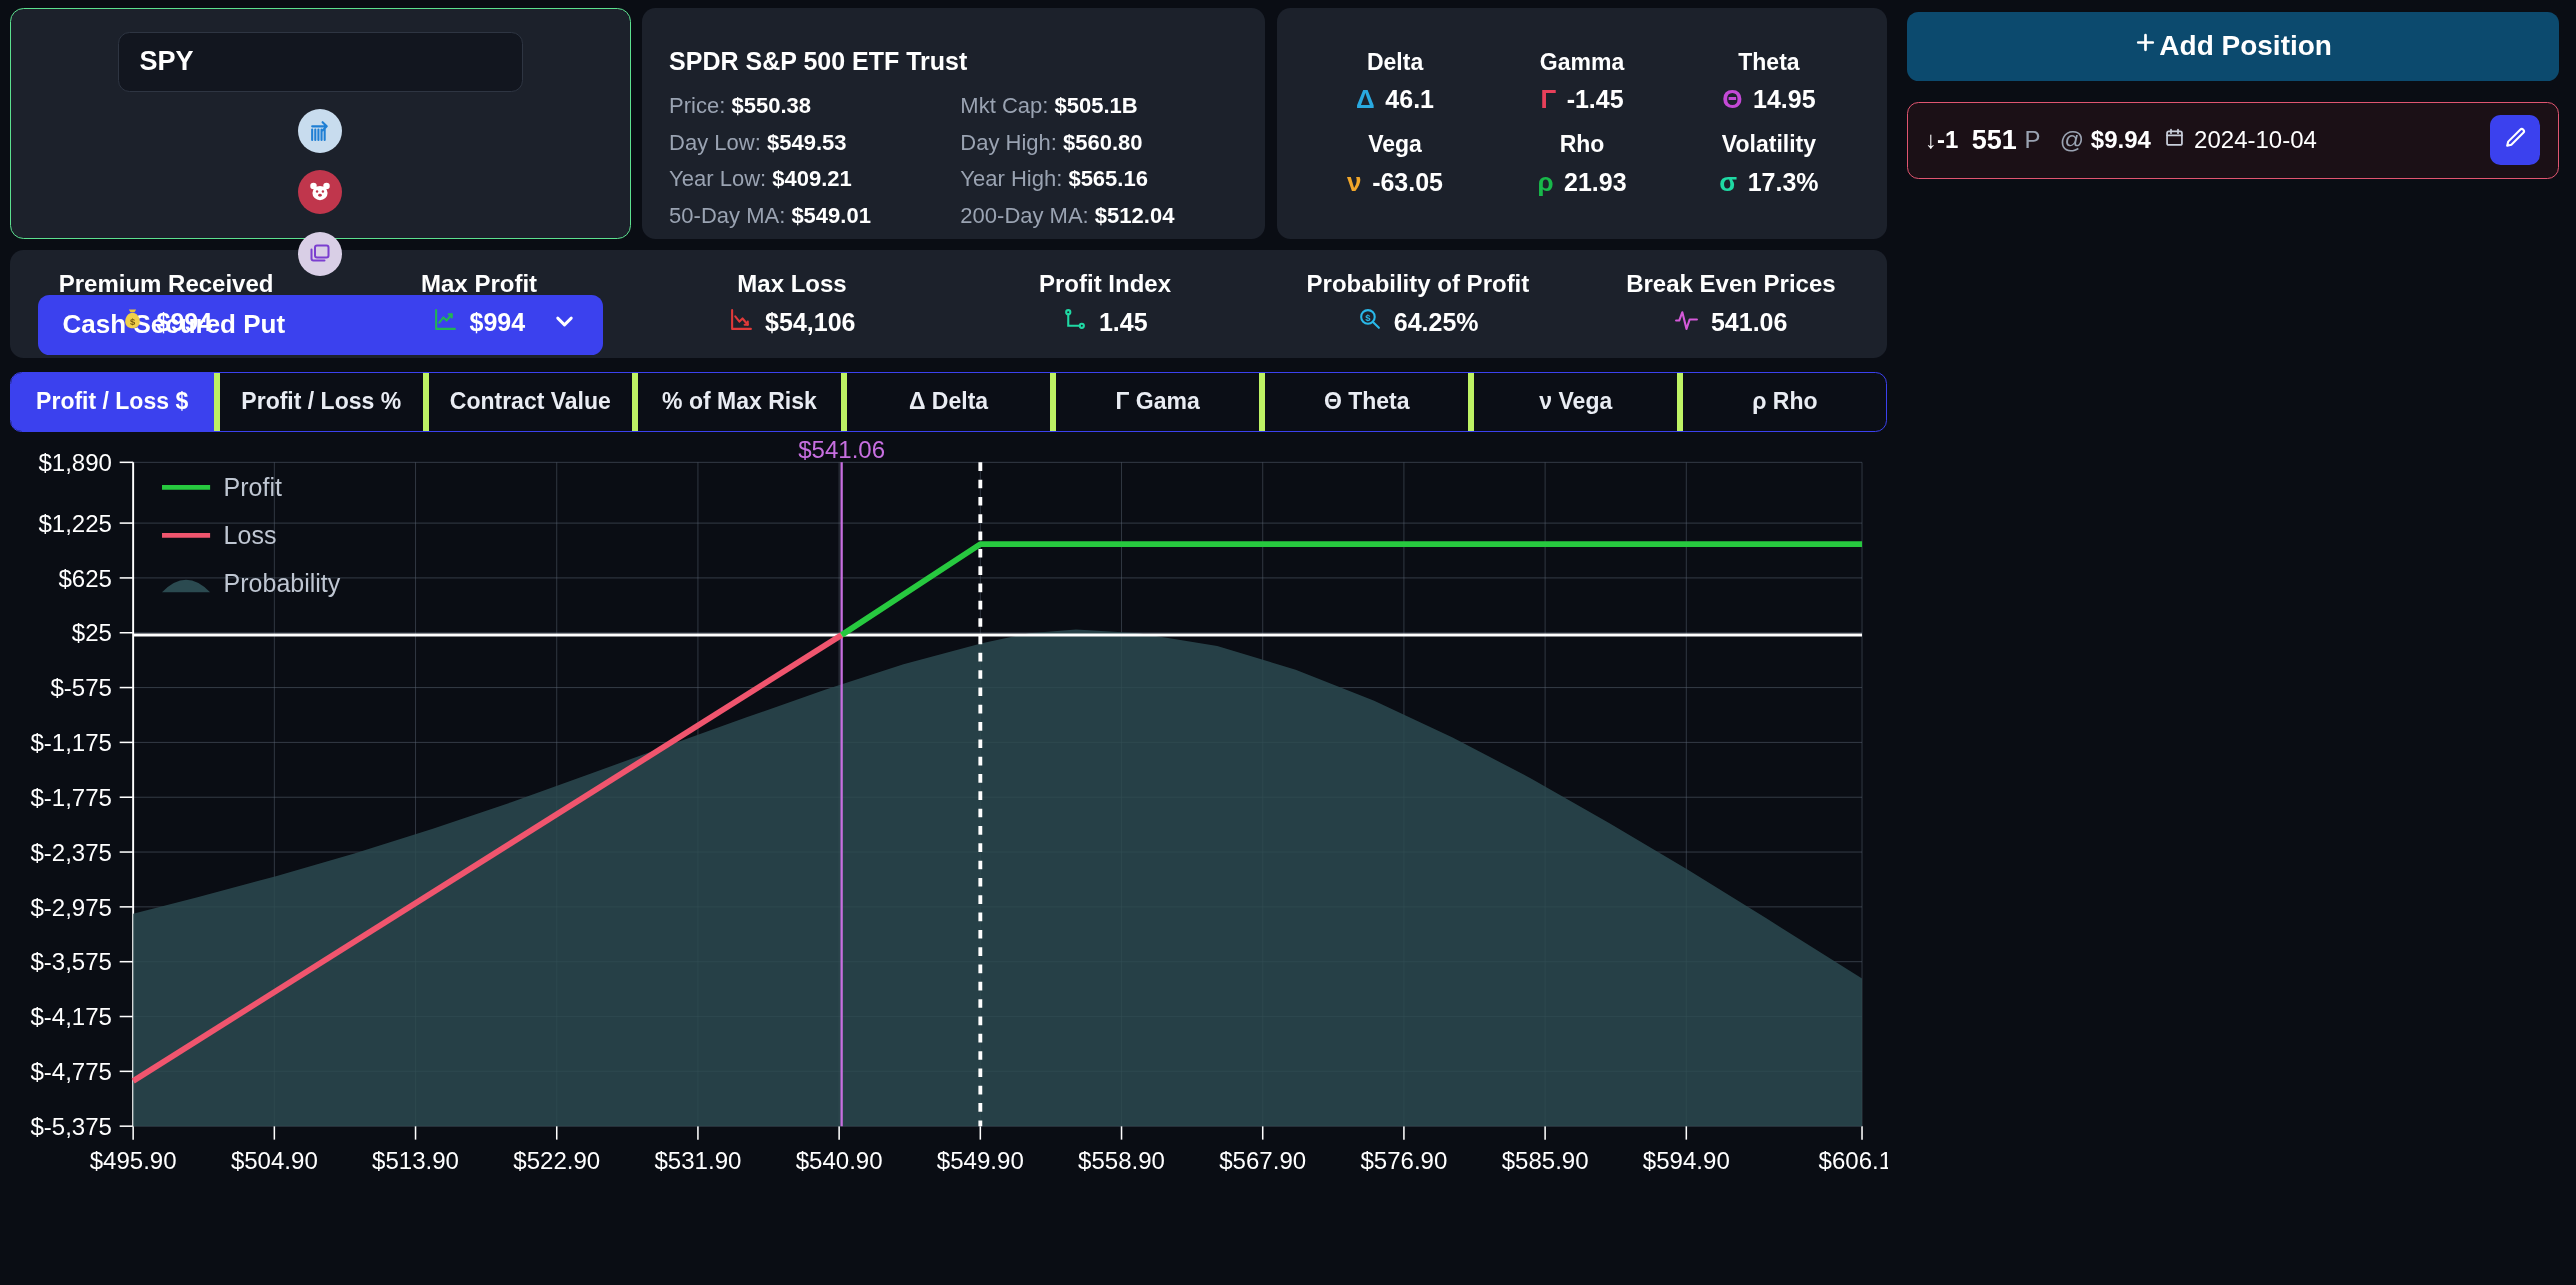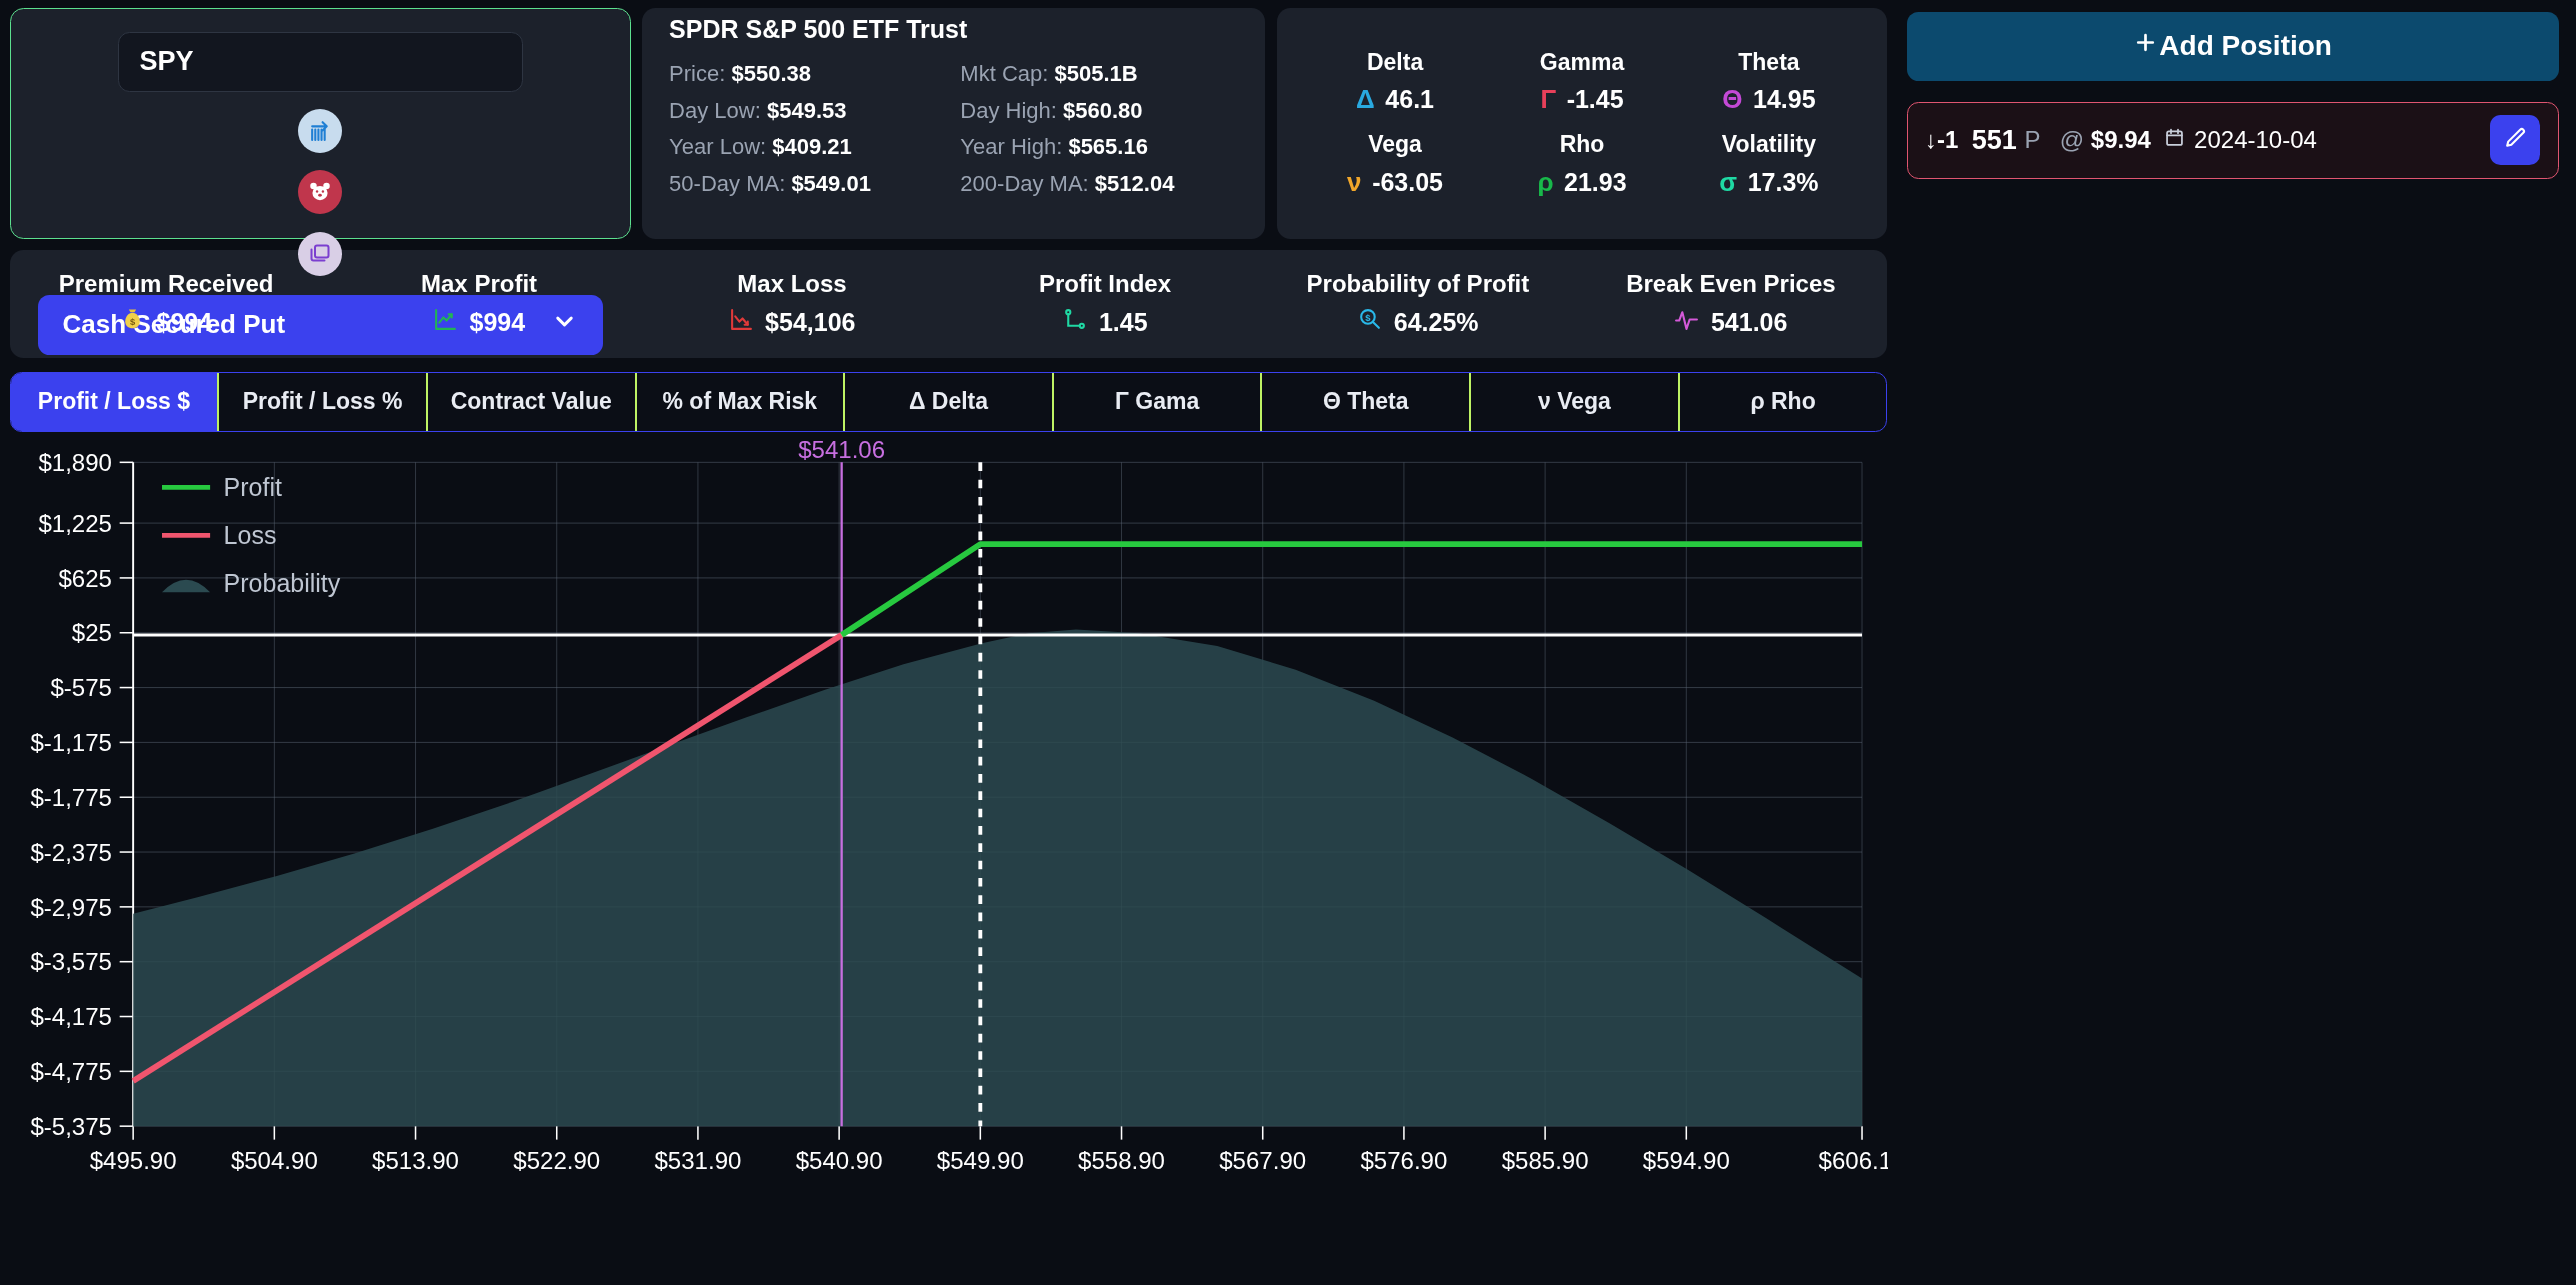--- a/index.html
+++ b/index.html
@@ -55,21 +55,21 @@
     height: 60px;
     background: #3b41ee;
     border-radius: 11.5px;
     display: flex; align-items: center; justify-content: space-between;
     padding: 0 25px;
     font-size: 26px; font-weight: 700;
     cursor: pointer;
   }
 
   
-  .info-card { width: 623px; flex: 0 0 623px; padding: 7px 27px; }
+  .info-card { width: 623px; flex: 0 0 623px; padding: 39px 27px; }
   .info-title { font-size: 25px; font-weight: 700; margin-bottom: 17.3px; }
   .info-grid {
     display: grid; grid-template-columns: 1fr 1fr;
     row-gap: 10.6px; column-gap: 13.5px;
   }
   .info-item { font-size: 22px; color: #9aa3b2; white-space: nowrap; }
   .info-item b { color: #ffffff; font-weight: 700; }
 
   
   .greeks-card { flex: 1 1 auto; padding: 19px 25px; }
@@ -99,21 +99,21 @@
     display: flex;
     border: 1px solid #3b41ee;
     border-radius: 11.5px;
     overflow: hidden;
     background: #0b0e16;
   }
   .tab {
     flex: 1 1 0;
     display: flex; align-items: center; justify-content: center;
     font-size: 23px; font-weight: 700; color: #e9ecf3;
-    border-right: 2px solid #bef264;
+    border-right: 6px solid #bef264;
     cursor: pointer;
     white-space: nowrap;
   }
   .tab:last-child { border-right: none; }
   .tab.active { background: #3b41ee; color: #ffffff; }
 
   
   .chart-wrap { margin-top: 9.6px; height: 779px; position: relative; }
   .chart-svg { display: block; }
 

